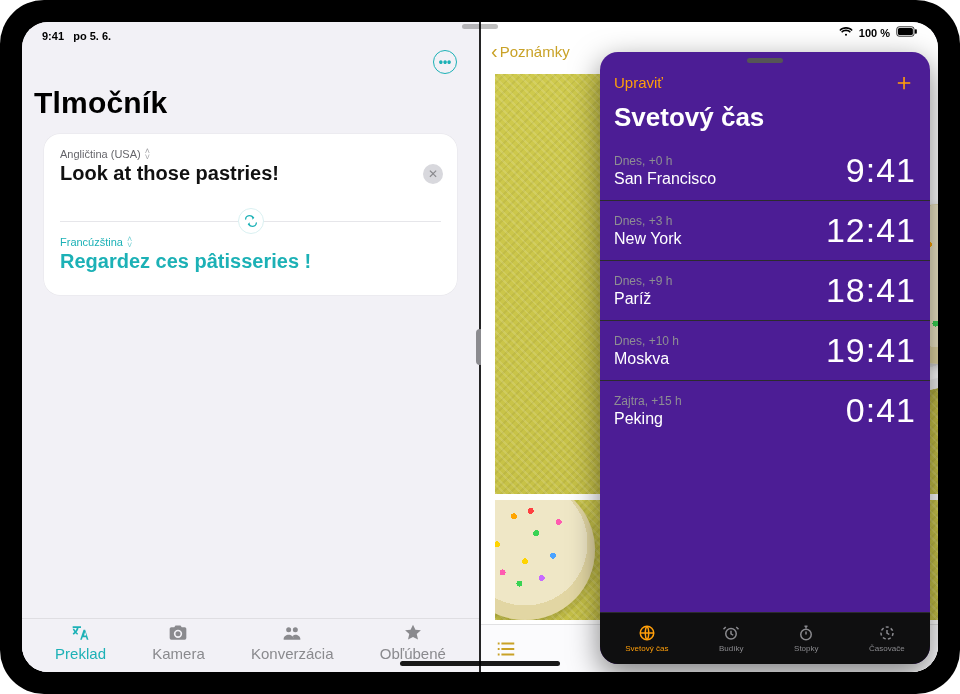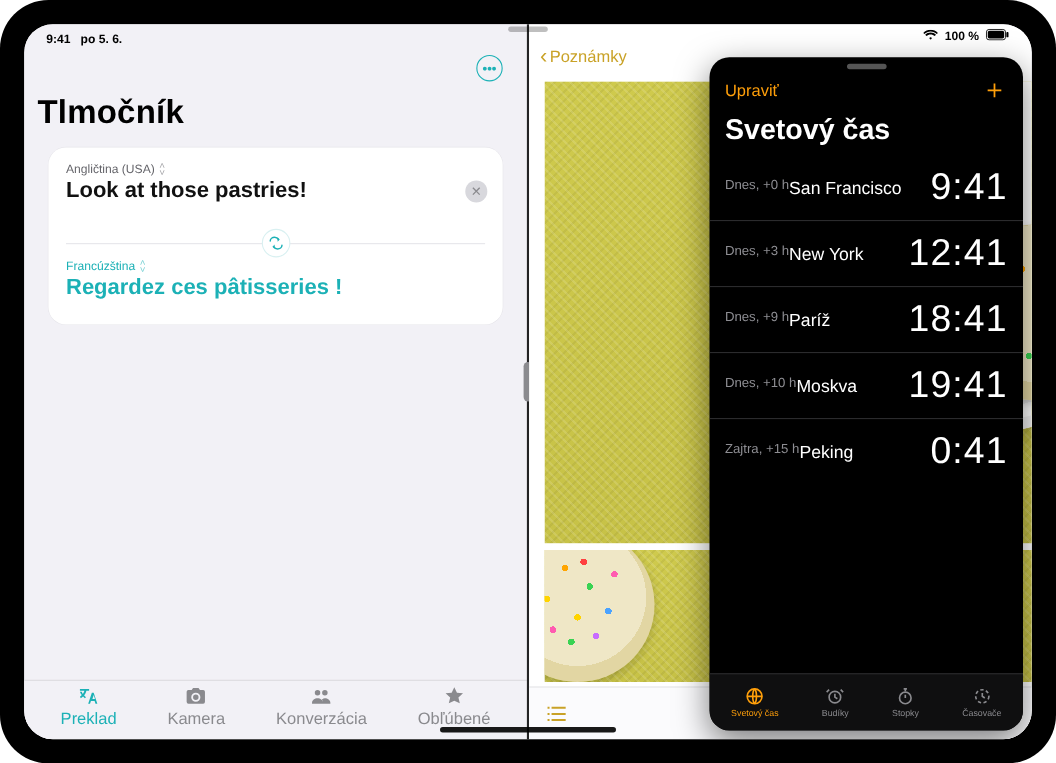--- a/index.html
+++ b/index.html
@@ -95,31 +95,31 @@
   .note-img2 {
     position:absolute; left:14px; width: 100%; height:120px; top:478px; overflow:hidden;
   }
   .notes-toolbar {
     position:absolute; left:0; right:0; bottom:0; height:48px; border-top:0.5px solid rgba(0,0,0,.1);
     display:flex; align-items:center; gap:16px; padding:0 14px; background:#fbfbfd;
   }
   .notes-toolbar .nicon { width:22px; height:22px; color:#c9a227; }
   
   .slideover {
-    position:absolute; top:30px; right:8px; bottom:8px; width:285px; background:#000000; border-radius:18px;
+    position:absolute; top:30px; right:8px; bottom:8px; width:330px; background:#4c1d95; border-radius:18px;
     box-shadow: 0 10px 30px rgba(0,0,0,.5); overflow:hidden; display:flex; flex-direction:column;
   }
   .so-grab { position:absolute; top:6px; left:50%; transform:translateX(-50%); width:36px; height:5px; background:#555; border-radius:3px;}
   .so-top { display:flex; justify-content:space-between; align-items:center; padding: 18px 14px 0 14px; color:#ff9f0a; font-size:15px;}
   .so-plus { font-size:24px; font-weight:300; line-height:1; }
   .so-title { color:#fff; font-size:26px; font-weight:700; padding: 8px 14px 8px 14px;}
   .so-list { flex:1; overflow:hidden;}
   .so-row { display:flex; justify-content:space-between; align-items:center; padding:10px 14px; border-top:0.5px solid #2b2b2d;}
   .so-row:first-child { border-top:none; }
-  .so-left { display:flex; flex-direction:row; }
+  .so-left { display:flex; flex-direction:column; }
   .so-off { color:#8e8e93; font-size:12px;}
   .so-city { color:#fff; font-size:16px; font-weight:500; padding-top:2px;}
   .so-time { color:#fff; font-size:34px; font-weight:300; letter-spacing:1px;}
   .so-tabbar {
     height:52px; background:#0f0f10; border-top:0.5px solid #2b2b2d; display:flex; justify-content:space-around; align-items:center;
   }
   .so-tab { display:flex; flex-direction:column; align-items:center; gap:2px; font-size:8px; color:#8a8a8e;}
   .so-tab.active { color:#ff9f0a;}
   .so-tab .cicon { width:20px; height:18px; display:flex; align-items:center; justify-content:center;}
   .so-tab svg { width:20px; height:18px; }

